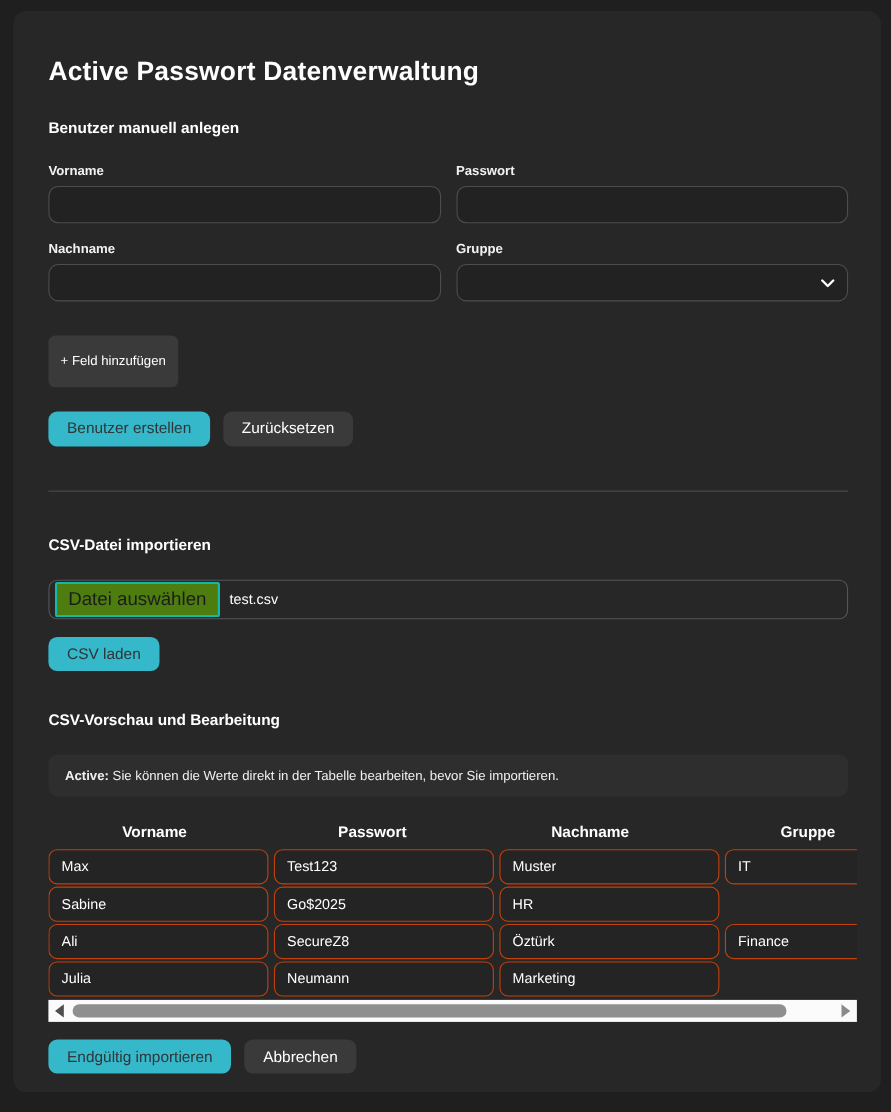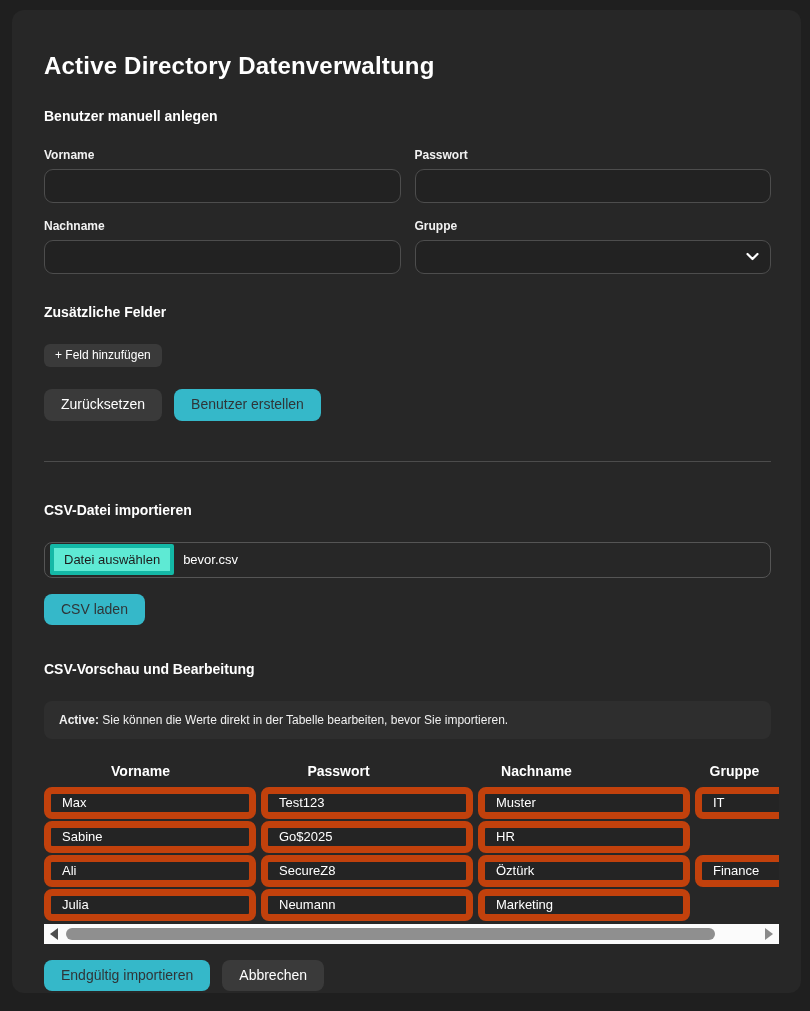--- a/index.html
+++ b/index.html
@@ -55,42 +55,42 @@
     display: inline-block;
     border: none; cursor: pointer;
     font-family: "Liberation Sans", sans-serif;
     font-size: 14px;
     border-radius: 8px;
     padding: 8px 17px;
     line-height: 1.1;
   }
   .btn.teal { background: #35b8c9; color: #2f3538; }
   .btn.gray { background: #3a3a3a; color: #ffffff; }
-  .btn.small { font-size: 12px; padding: 5px 11px; border-radius: 6px; text-align: right; }
+  .btn.small { font-size: 12px; padding: 17px 11px; border-radius: 6px; text-align: right; }
   .btn-row { display: flex; gap: 12px; }
   .add-field-wrap { margin-bottom: 22px; }
   hr.divider {
     border: none; border-top: 1px solid #4c4c4c;
     margin: 40px 0 40px;
   }
   .file-box {
     width: 100%; height: 36px;
     border: 1px solid #555555;
     border-radius: 8px;
     display: flex; align-items: center;
     padding: 0 5px;
     margin-bottom: 16px;
     background: #272727;
   }
   .file-btn {
-    background: #5eead4;
+    background: #4d7c0f;
     color: #1c1c1c;
-    border: 4px solid #14b8a6;
+    border: 2px solid #14b8a6;
     border-radius: 2px;
-    font-size: 13px;
+    font-size: 17px;
     padding: 4px 10px;
     cursor: pointer;
     white-space: nowrap;
   }
   .file-name { font-size: 13px; color: #ffffff; margin-left: 9px; }
   .csv-load-wrap { margin-bottom: 36px; }
   .hint {
     background: #2e2e2e;
     border-radius: 8px;
     padding: 12px 15px;
@@ -105,21 +105,21 @@
   .th {
     flex: 0 0 193px;
     text-align: center;
     font-weight: bold; font-size: 14px;
     padding: 4px 0 6px;
   }
   .tcell {
     flex: 0 0 193px;
     height: 32px;
     background: #242424;
-    border: 7px solid #c2410c;
+    border: 1px solid #c2410c;
     border-radius: 8px;
     color: #ffffff;
     font-size: 13px;
     padding: 0 11px;
     font-family: "Liberation Sans", sans-serif;
     outline: none;
   }
   .hscrollbar {
     position: relative;
     width: 735px; height: 20px;
@@ -146,21 +146,21 @@
     background: #8f8f8f;
     border-radius: 7px;
   }
   .bottom-btns { margin-top: 14px; }
 </style>
 </head>
 <body>
 
 <div class="card">
 
-  <h1>Active Directory Datenverwaltung</h1>
+  <h1>Active Passwort Datenverwaltung</h1>
 
   <h2>Benutzer manuell anlegen</h2>
 
   <div class="form-grid">
     <div class="field">
       <label>Vorname</label>
       <input class="text-input" type="text" style="">
     </div>
     <div class="field">
       <label>Passwort</label>
@@ -178,39 +178,38 @@
         </select>
         <span class="chevron">
           <svg width="13" height="9" viewBox="0 0 13 9">
               <polyline points="1.5,1.5 6.5,6.5 11.5,1.5" fill="none" stroke="#ffffff" stroke-width="2.2" stroke-linecap="round" stroke-linejoin="round"></polyline>
             </svg>
         </span>
       </div>
     </div>
   </div>
 
-  <h2>Zusätzliche Felder</h2>
 
   <div class="add-field-wrap">
     <button class="btn gray small">+ Feld hinzufügen</button>
   </div>
 
   <div class="btn-row">
+    <button class="btn teal">Benutzer erstellen</button>
     <button class="btn gray">Zurücksetzen</button>
-    <button class="btn teal">Benutzer erstellen</button>
   </div>
 
   <hr class="divider">
 
   <h2>CSV-Datei importieren</h2>
 
 
   <div class="file-box">
     <span class="file-btn">Datei auswählen</span>
-    <span class="file-name">bevor.csv</span>
+    <span class="file-name">test.csv</span>
   </div>
 
   <div class="csv-load-wrap">
     <button class="btn teal">CSV laden</button>
   </div>
 
   <h2>CSV-Vorschau und Bearbeitung</h2>
 
   <div class="hint">
     <b>Active:</b><span> Sie können die Werte direkt in der Tabelle bearbeiten, bevor Sie importieren.</span>

